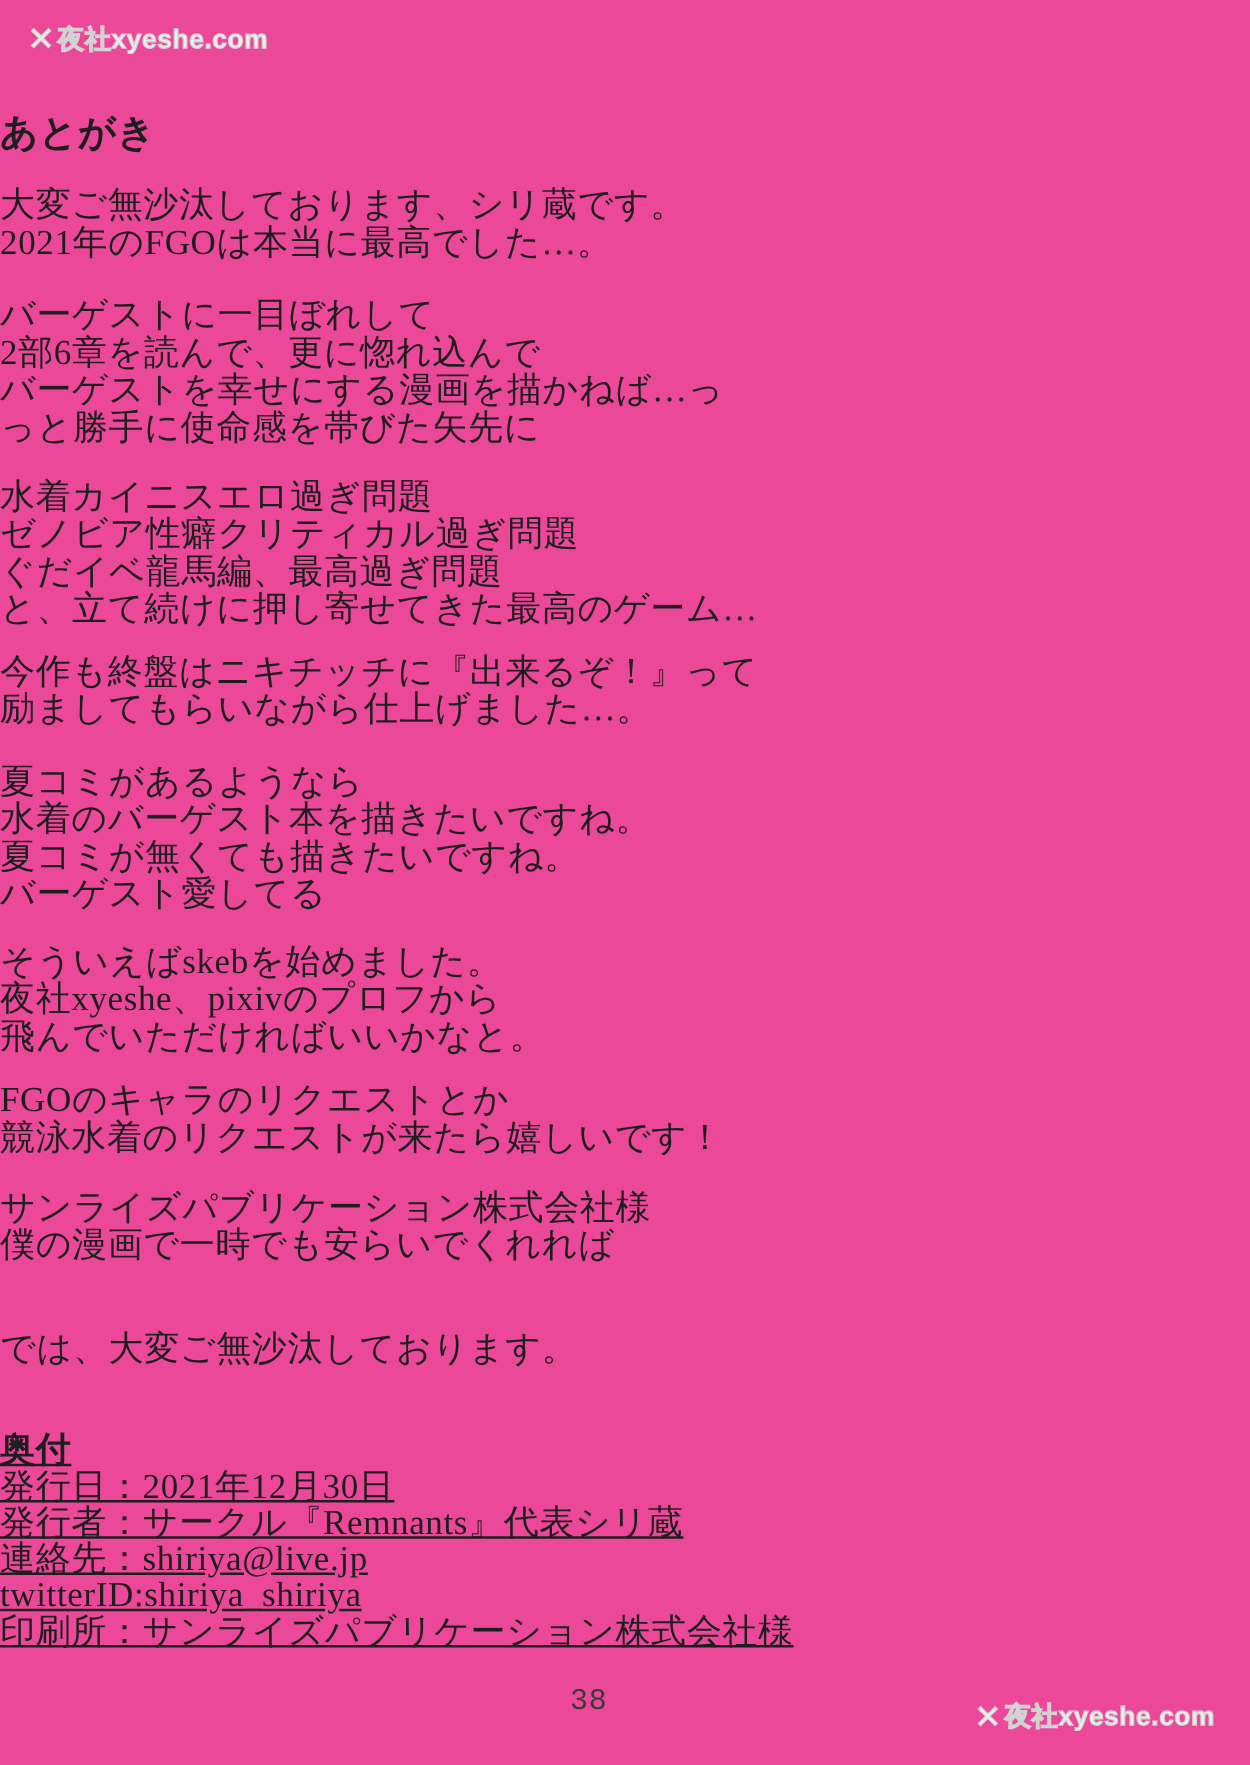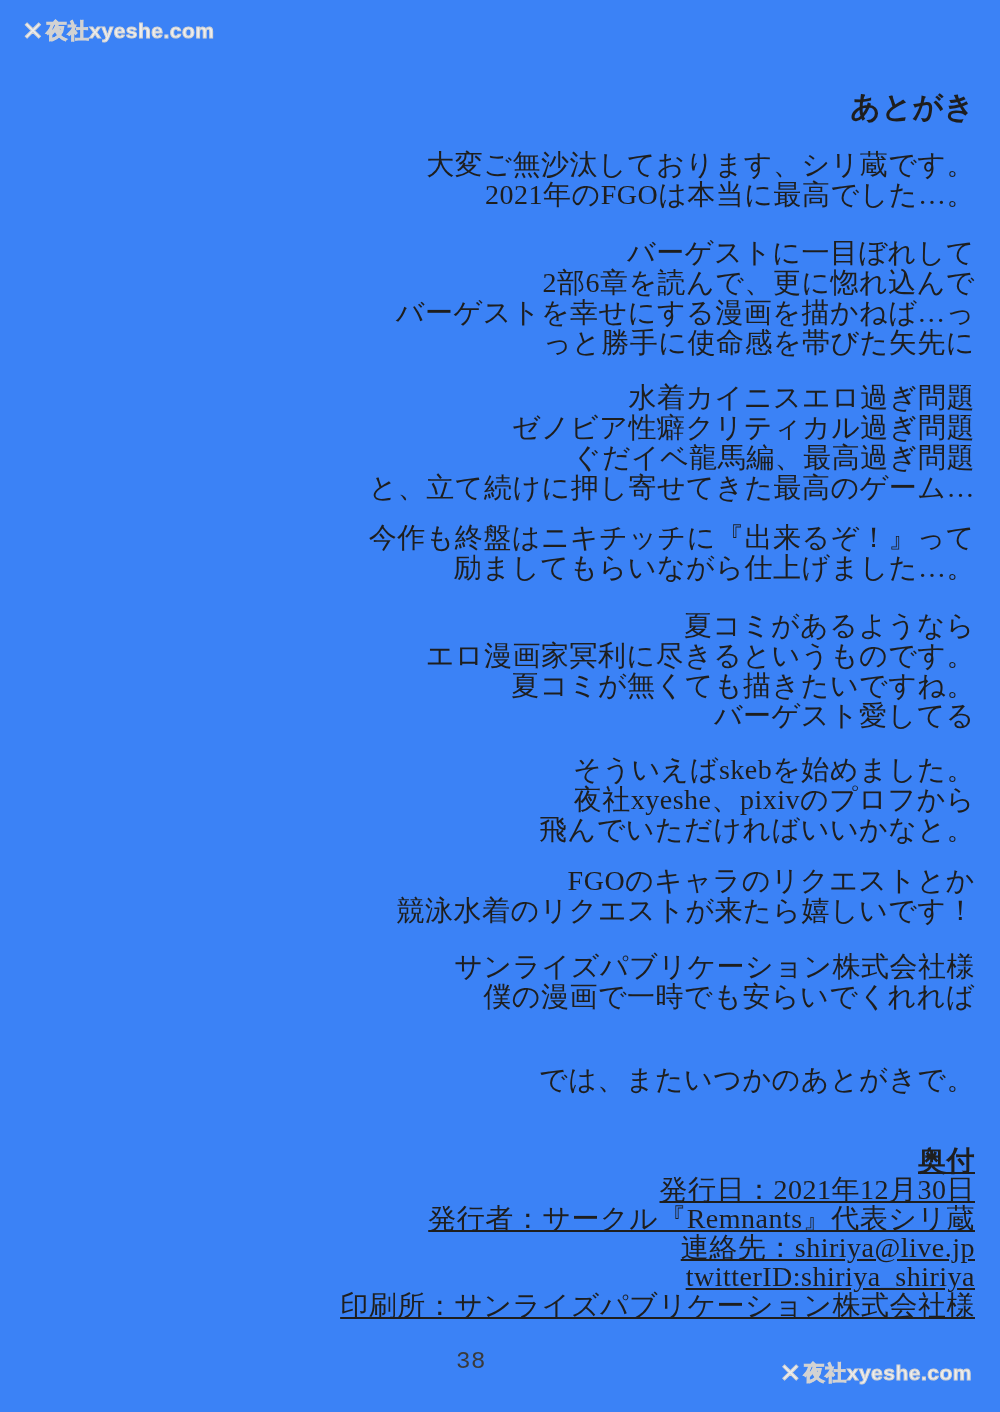--- a/index.html
+++ b/index.html
@@ -5,31 +5,31 @@
   html, body {
     margin: 0;
     padding: 0;
     background: #e9e9e9;
   }
   .page {
     position: relative;
     width: 1000px;
     height: 1412px;
     margin: 0 auto;
-    background: #3b82f6;
+    background: #ec4899;
     overflow: hidden;
     font-family: "Liberation Serif", "DejaVu Serif", serif;
     color: #1e1e1e;
   }
   
   .block {
     position: absolute;
     left: 0;
     width: 975px;
-    text-align: right;
+    text-align: left;
     font-size: 28px;
     line-height: 30px;
     letter-spacing: 0.5px;
     white-space: nowrap;
   }
   .title-block {
     font-size: 30px;
     font-weight: 600;
   }
   .colophon-block {
@@ -106,21 +106,21 @@
     <div>と、立て続けに押し寄せてきた最高のゲーム…</div>
   </div>
 
   <div class="block" style="top:523px">
     <div>今作も終盤はニキチッチに『出来るぞ！』って</div>
     <div>励ましてもらいながら仕上げました…。</div>
   </div>
 
   <div class="block" style="top:611px">
     <div>夏コミがあるようなら</div>
-    <div>エロ漫画家冥利に尽きるというものです。</div>
+    <div>水着のバーゲスト本を描きたいですね。</div>
     <div>夏コミが無くても描きたいですね。</div>
     <div>バーゲスト愛してる</div>
   </div>
 
   <div class="block" style="top:755px">
     <div>そういえばskebを始めました。</div>
     <div>夜社xyeshe、pixivのプロフから</div>
     <div>飛んでいただければいいかなと。</div>
   </div>
 
@@ -128,21 +128,21 @@
     <div>FGOのキャラのリクエストとか</div>
     <div>競泳水着のリクエストが来たら嬉しいです！</div>
   </div>
 
   <div class="block" style="top:952px">
     <div>サンライズパブリケーション株式会社様</div>
     <div>僕の漫画で一時でも安らいでくれれば</div>
   </div>
 
   <div class="block" style="top:1065px">
-    <div>では、またいつかのあとがきで。</div>
+    <div>では、大変ご無沙汰しております。</div>
   </div>
 
   <div class="block colophon-block" style="top:1146px">
     <div class="colophon-title">奥付</div>
     <div>発行日：2021年12月30日</div>
     <div>発行者：サークル『Remnants』代表シリ蔵</div>
     <div>連絡先：shiriya@live.jp</div>
     <div>twitterID:shiriya_shiriya</div>
     <div>印刷所：サンライズパブリケーション株式会社様</div>
   </div>

